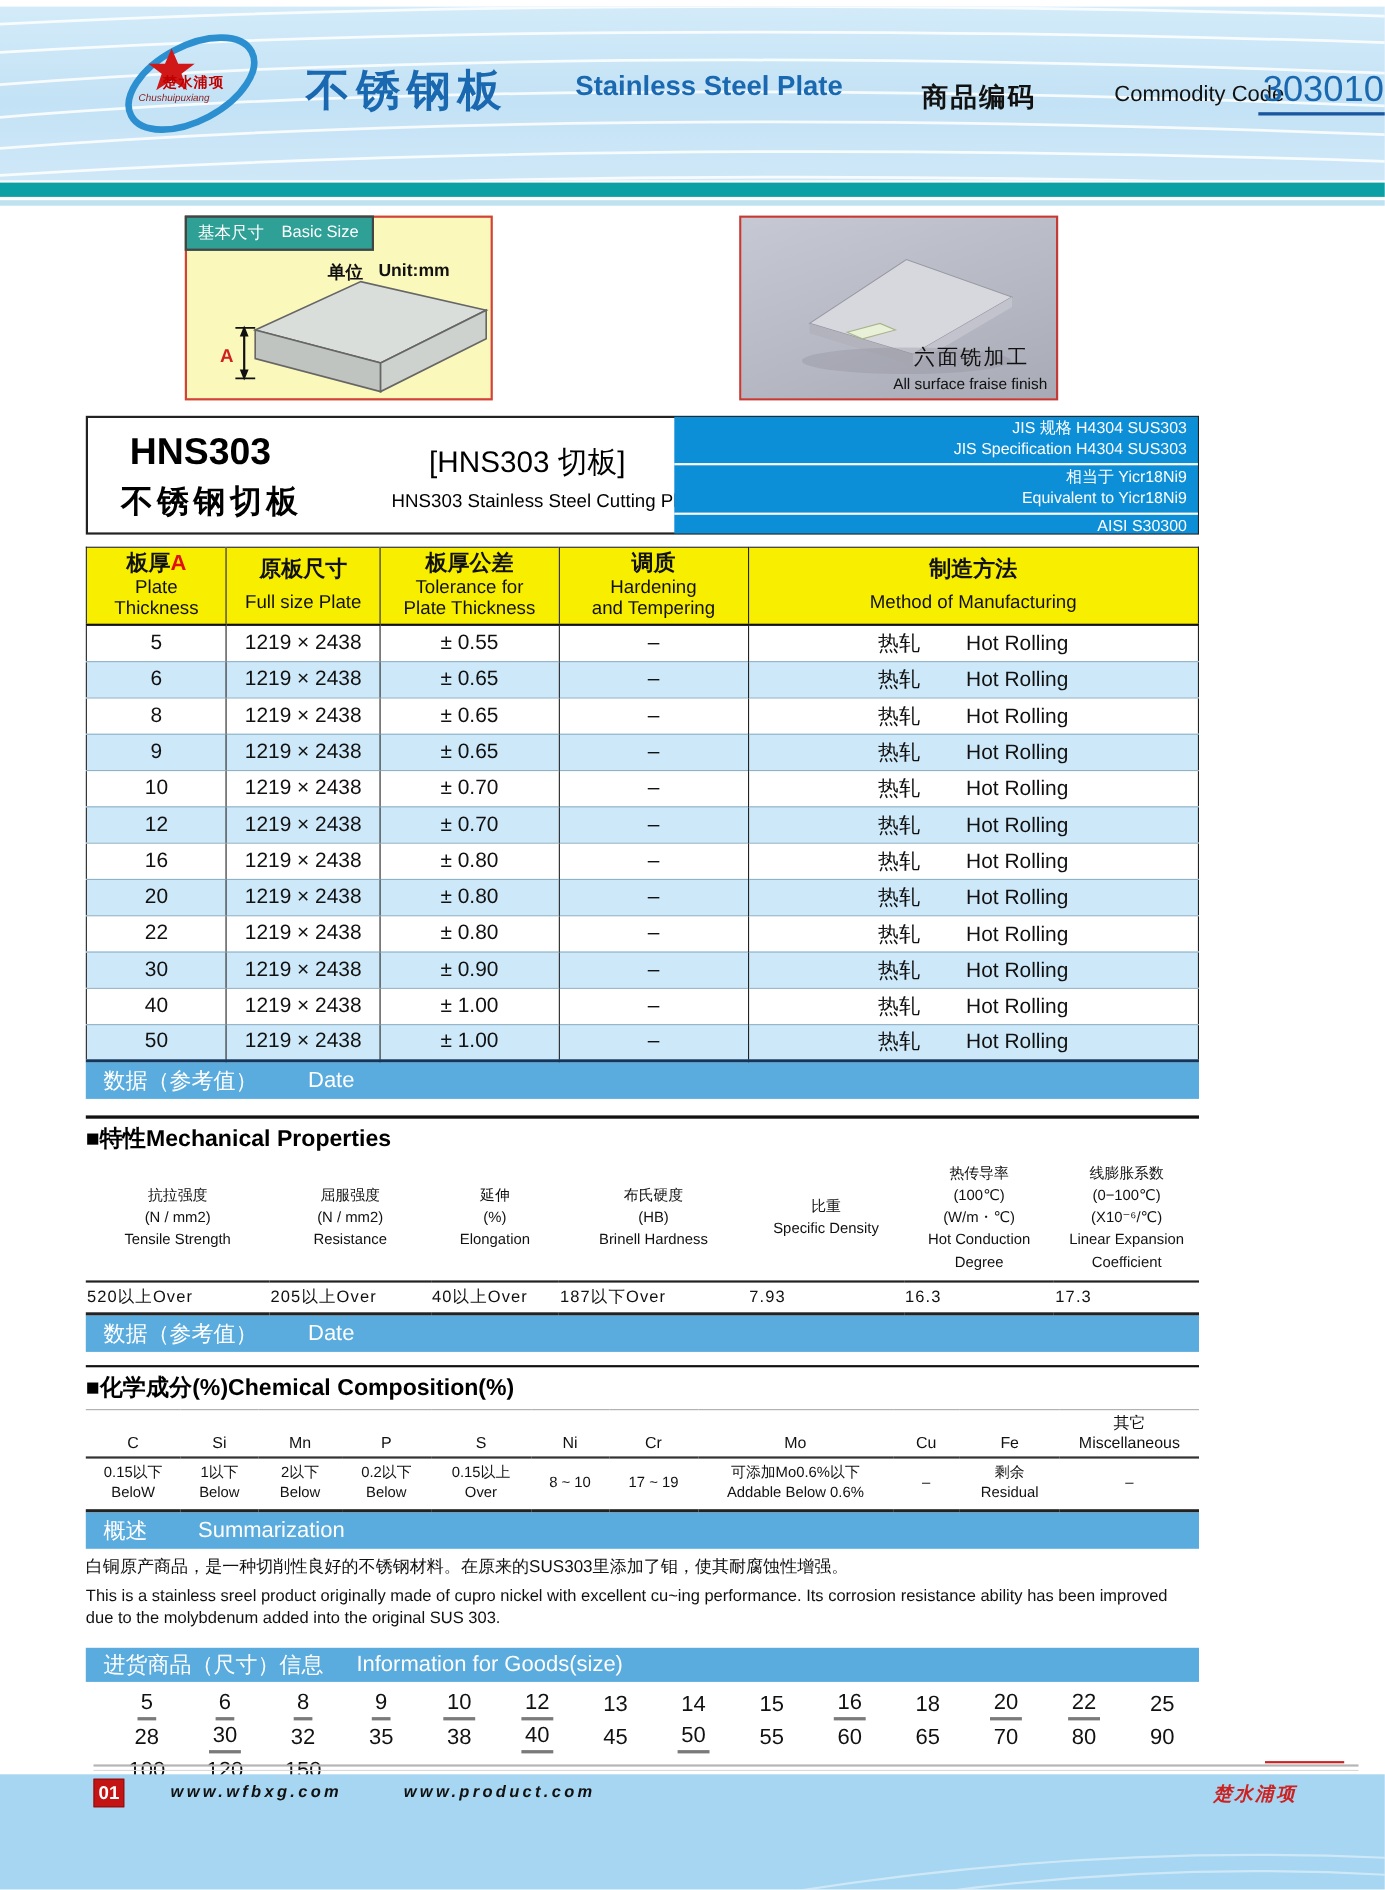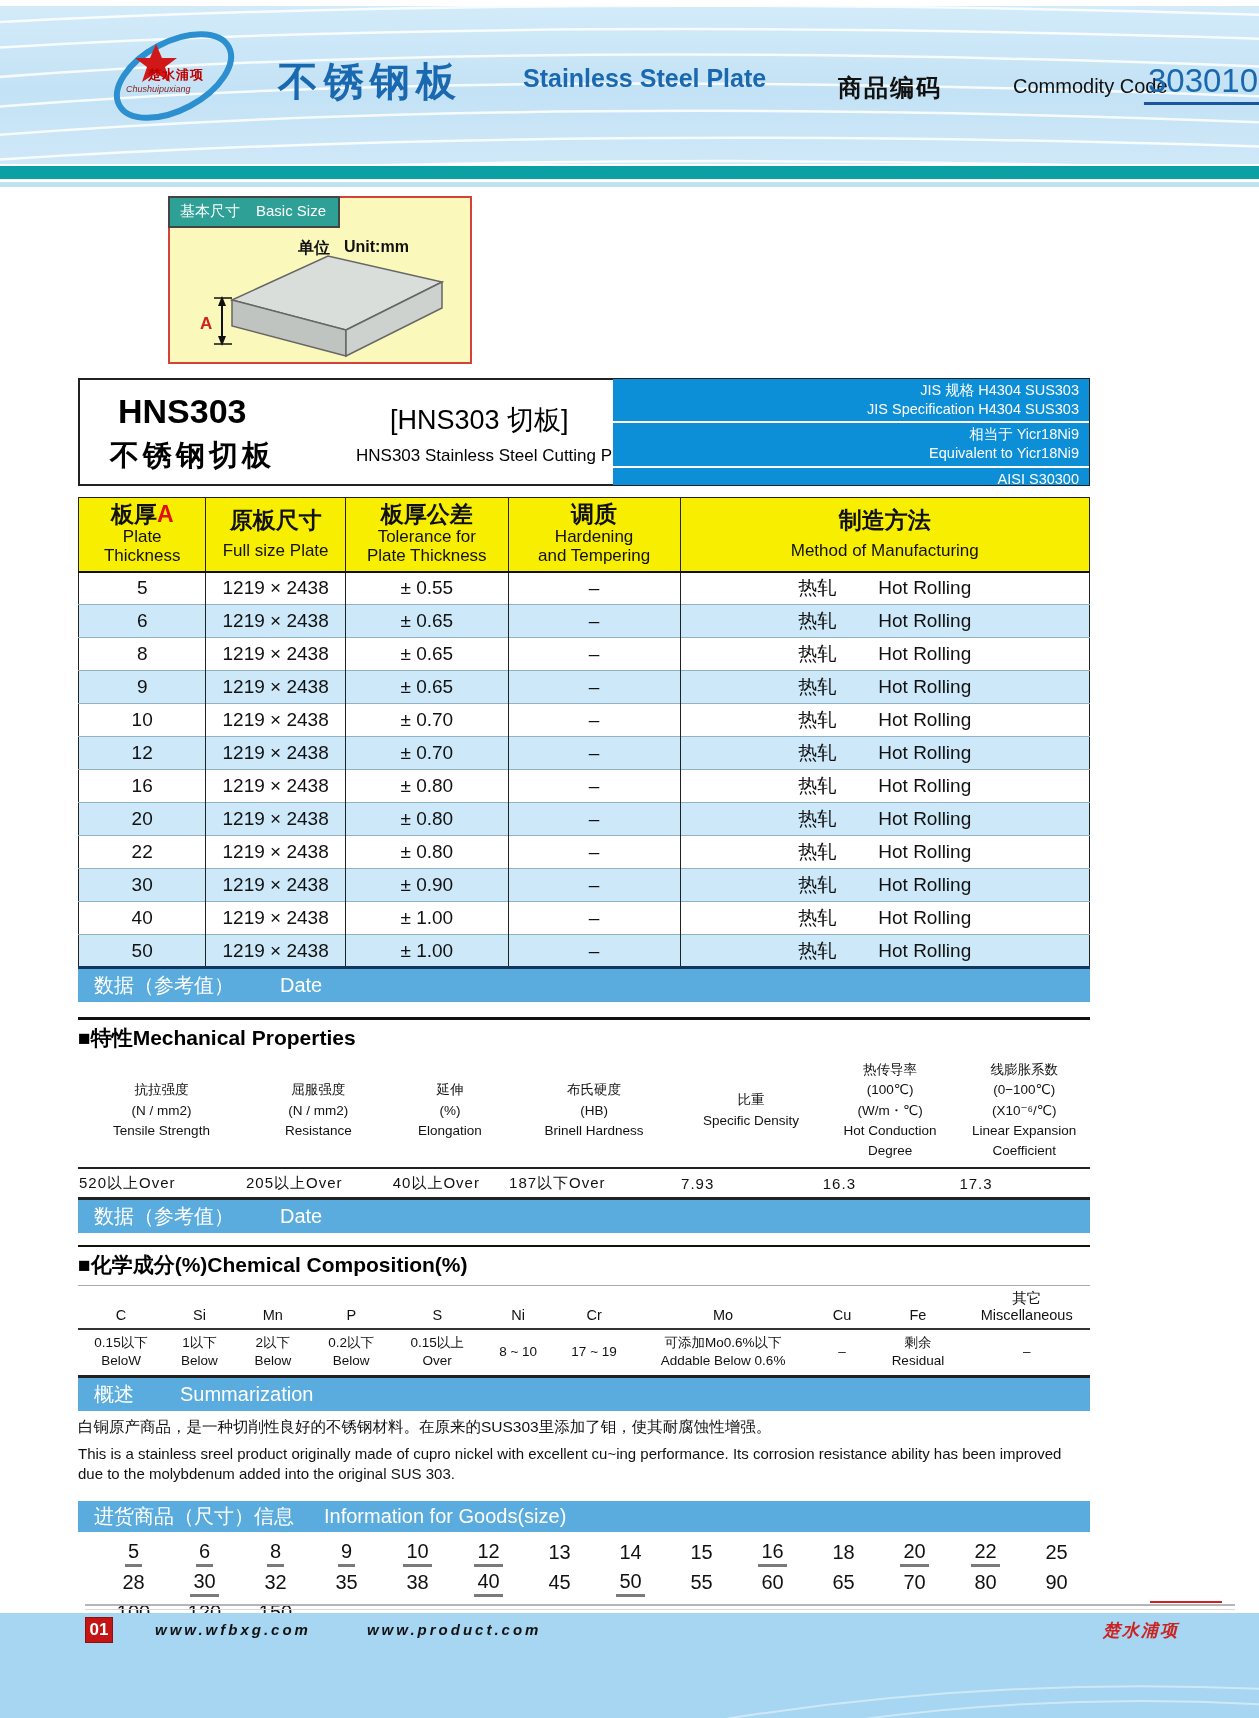--- a/index.html
+++ b/index.html
@@ -19,21 +19,21 @@
   .code-en{position:absolute;left:1013px;top:69px;font-size:20px;color:#111;}
   .code-num{position:absolute;left:1203px;top:56px;font-size:33px;color:#1a69b0;
     border-bottom:3px solid #1a55a0;padding:0 4px 2px 4px;transform:translateX(-50%);}
   .teal-bar{position:absolute;left:0;top:166px;width:1259px;height:13px;background:#0aa0a4;}
   .teal-sub{position:absolute;left:0;top:182px;width:1259px;height:5px;background:#bfe2f1;}
 
   
   .content{position:absolute;left:78px;top:196px;width:1012px;}
 
   .panels{position:relative;height:168px;}
-  .panel-basic{position:absolute;left:90px;top:0;width:304px;height:168px;background:#fbf8bb;
+  .panel-basic{position:absolute;left:90px;top:0;width:280px;height:168px;background:#fbf8bb;
     border:2px solid #d4403a;text-decoration:underline;}
   .basic-tab{position:absolute;left:-2px;top:-2px;background:#2fa096;color:#fff;font-size:15px;
     padding:4px 12px 5px 10px;border:2px solid #444;display:flex;gap:16px;}
   .basic-unit{position:absolute;left:128px;top:40px;font-size:16px;font-weight:bold;color:#111;display:flex;gap:14px;}
   .dimA{position:absolute;left:30px;top:116px;color:#d02020;font-size:17px;font-weight:bold;}
   .panel-photo{position:absolute;left:594px;top:0;width:290px;height:168px;
     background:linear-gradient(160deg,#c6c8d3 0%,#b5b7c3 60%,#a8aab6 100%);border:2px solid #c43a34;}
   .photo-cap-cn{position:absolute;right:24px;bottom:24px;font-size:19px;color:#111;letter-spacing:2px;}
   .photo-cap-en{position:absolute;right:8px;bottom:5px;font-size:14px;color:#111;}
 
@@ -50,21 +50,21 @@
   .jis-r1{flex:4.4;border-bottom:2px solid #fff;}
   .jis-r2{flex:3.8;border-bottom:2px solid #fff;}
   .jis-r3{flex:2.4;}
 
   
   table.size-table{margin-top:11px;width:1012px;border-collapse:collapse;table-layout:fixed;
     border:1px solid #222;border-bottom:3px solid #14365c;}
   .size-table th{background:#f8ef00;border-left:1px solid #222;border-bottom:2px solid #111;
     padding:3px 0 5px 0;vertical-align:middle;}
   .size-table th:first-child,.size-table td:first-child{border-left:none;}
-  .h-cn{font-size:23px;font-weight:bold;color:#111;line-height:1.15;}
+  .h-cn{font-size:20px;font-weight:bold;color:#111;line-height:1.15;}
   .h-cn .red{color:#e01010;}
   .h-en{font-size:17px;color:#111;line-height:1.12;font-weight:normal;}
   .h-gap{height:8px;}
   .size-table td{border-left:1px solid #222;border-top:1px solid #8fb2c6;text-align:center;
     font-size:19px;color:#111;height:33px;padding:0;}
   .size-table tr.alt td{background:#cde8f8;}
   .size-table td.method span.gap{display:inline-block;width:42px;}
 
   
   .bluebar{width:1012px;height:33px;background:#5aacde;color:#fff;
@@ -166,20 +166,31 @@
           <span>基本尺寸</span>
           <span>Basic Size</span>
         </div>
         <div class="basic-unit">
           <span>单位</span>
           <span>Unit:mm</span>
         </div>
         <div class="dimA">A</div>
       </div>
 
+      <div class="panel-photo">
+        <svg width="286" height="164" style="position:absolute;left:0;top:0;">
+          <polygon points="62,96 150,38 246,72 156,124" fill="#d7d8de" stroke="#9697a2" stroke-width="1"></polygon>
+          <polygon points="62,96 156,124 156,134 62,105" fill="#b2b3bd"></polygon>
+          <polygon points="156,124 246,72 246,81 156,134" fill="#c2c3cc"></polygon>
+          <ellipse cx="150" cy="130" rx="95" ry="12" fill="#8f909c" opacity="0.35"></ellipse>
+          <polygon points="96,104 126,96 140,102 110,110" fill="#e9f0d8" stroke="#aab48a" stroke-width="1"></polygon>
+        </svg>
+        <div class="photo-cap-cn">六面铣加工</div>
+        <div class="photo-cap-en">All  surface fraise finish</div>
+      </div>
     </div>
 
     <div class="product">
       <div class="prod-code">HNS303</div>
       <div class="prod-cn">不锈钢切板</div>
       <div class="prod-bracket">[HNS303  切板]</div>
       <div class="prod-en">HNS303 Stainless Steel Cutting Plate</div>
       <div class="jis-box">
         <div class="jis-row jis-r1">
           <div>JIS 规格 H4304   SUS303</div>

